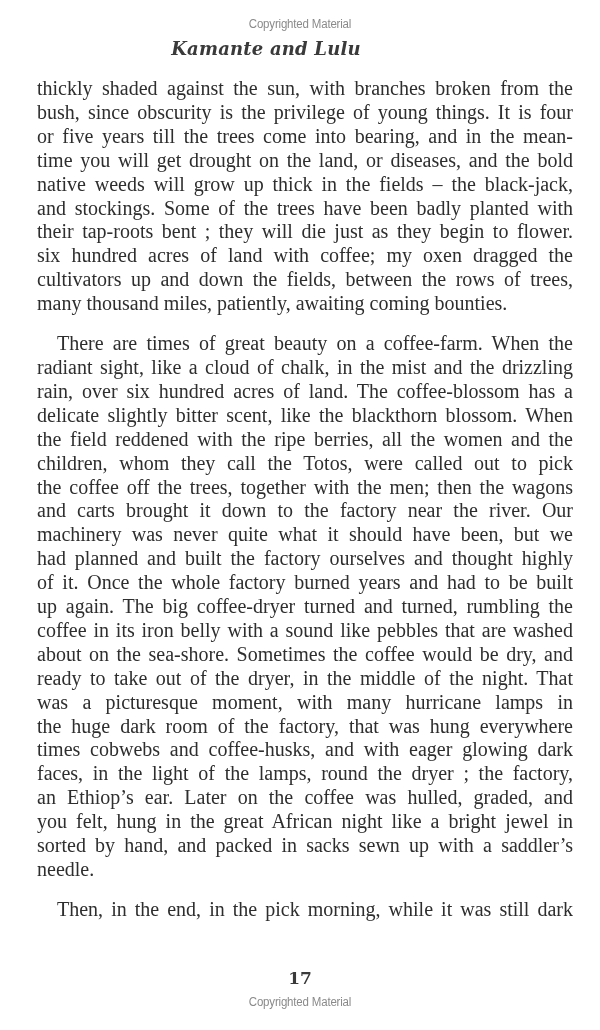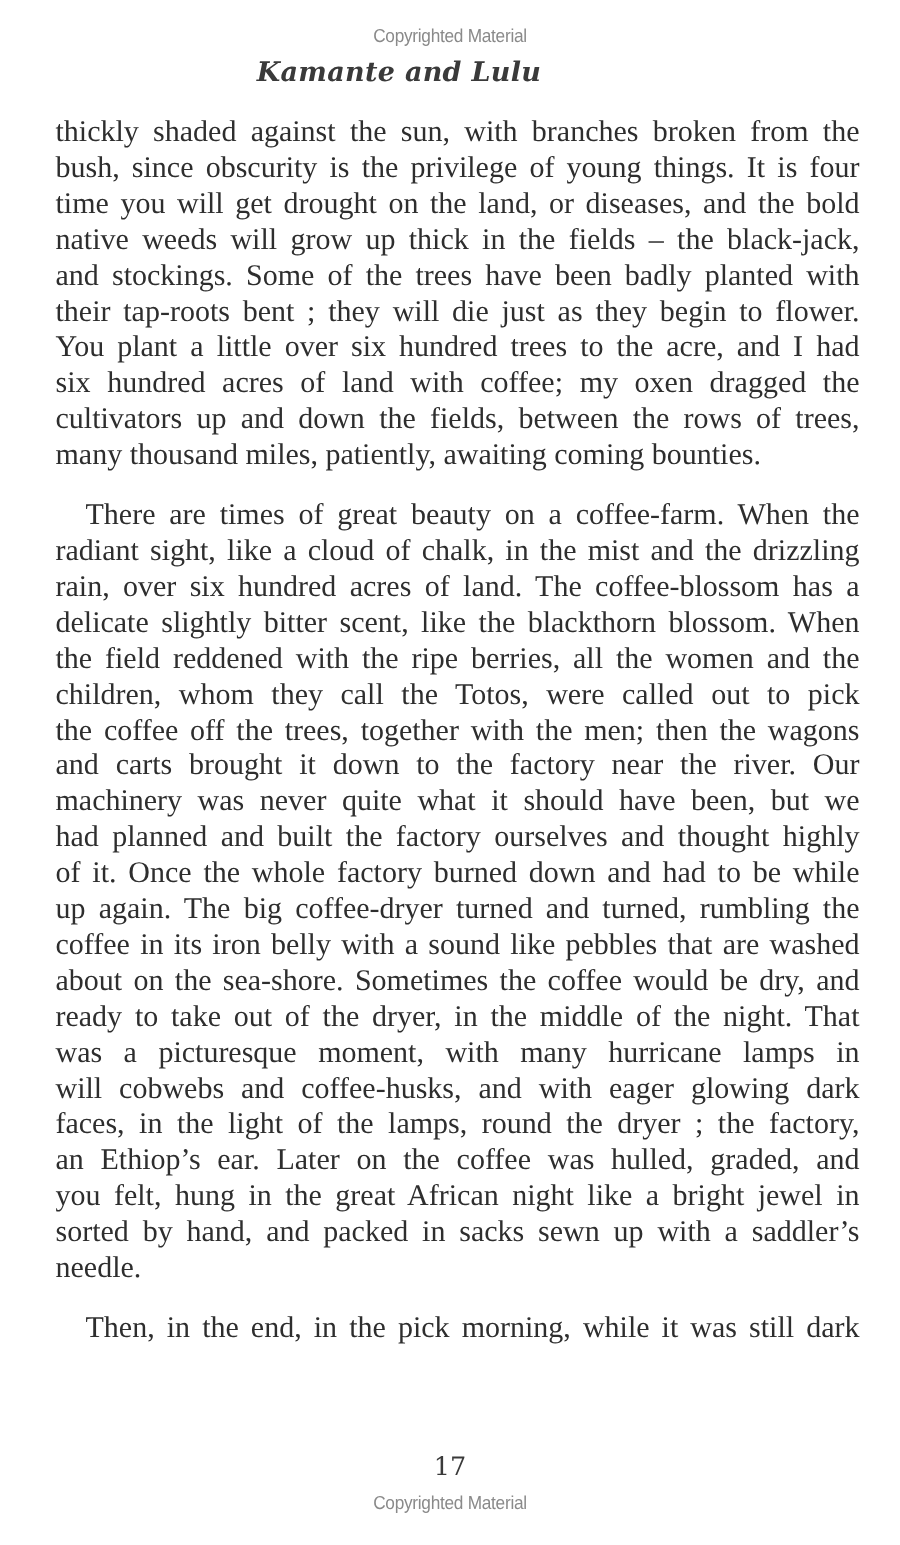--- a/index.html
+++ b/index.html
@@ -64,63 +64,64 @@
       padding-left: 20px;
       margin-top: 16px;
     }
     .folio {
       position: absolute;
       top: 968px;
       left: 0;
       width: 600px;
       text-align: center;
       font-family: "DejaVu Serif", serif;
-      font-weight: normal;
+      font-weight: bold;
       font-size: 17px;
       color: #3a3a3a;
     }
   </style>
 </head>
 <body>
 
 <div class="watermark top">Copyrighted Material</div>
 
 <div class="running-head">Kamante and Lulu</div>
 
 <div class="text-block" id="body-text">
     <div>
       <span class="line">thickly shaded against the sun, with branches broken from the</span>
       <span class="line">bush, since obscurity is the privilege of young things. It is four</span>
+      <span class="line">or five years till the trees come into bearing, and in the mean-</span>
       <span class="line">time you will get drought on the land, or diseases, and the bold</span>
       <span class="line">native weeds will grow up thick in the fields – the black-jack,</span>
       <span class="line">and stockings. Some of the trees have been badly planted with</span>
       <span class="line">their tap-roots bent ; they will die just as they begin to flower.</span>
-      <span class="line">You plant a little over six hundred trees to the acre, and I had</span>
       <span class="line">six hundred acres of land with coffee; my oxen dragged the</span>
       <span class="line">cultivators up and down the fields, between the rows of trees,</span>
       <span class="line last">many thousand miles, patiently, awaiting coming bounties.</span>
     </div>
     <div>
       <span class="line indent">There are times of great beauty on a coffee-farm. When the</span>
       <span class="line">radiant sight, like a cloud of chalk, in the mist and the drizzling</span>
       <span class="line">rain, over six hundred acres of land. The coffee-blossom has a</span>
       <span class="line">delicate slightly bitter scent, like the blackthorn blossom. When</span>
       <span class="line">the field reddened with the ripe berries, all the women and the</span>
       <span class="line">children, whom they call the Totos, were called out to pick</span>
       <span class="line">the coffee off the trees, together with the men; then the wagons</span>
       <span class="line">and carts brought it down to the factory near the river. Our</span>
       <span class="line">machinery was never quite what it should have been, but we</span>
       <span class="line">had planned and built the factory ourselves and thought highly</span>
-      <span class="line">of it. Once the whole factory burned down and had to be while</span>
+      <span class="line">of it. Once the whole factory burned years and had to be built</span>
       <span class="line">up again. The big coffee-dryer turned and turned, rumbling the</span>
       <span class="line">coffee in its iron belly with a sound like pebbles that are washed</span>
       <span class="line">about on the sea-shore. Sometimes the coffee would be dry, and</span>
       <span class="line">ready to take out of the dryer, in the middle of the night. That</span>
       <span class="line">was a picturesque moment, with many hurricane lamps in</span>
-      <span class="line">will cobwebs and coffee-husks, and with eager glowing dark</span>
+      <span class="line">the huge dark room of the factory, that was hung everywhere</span>
+      <span class="line">times cobwebs and coffee-husks, and with eager glowing dark</span>
       <span class="line">faces, in the light of the lamps, round the dryer ; the factory,</span>
       <span class="line">an Ethiop’s ear. Later on the coffee was hulled, graded, and</span>
       <span class="line">you felt, hung in the great African night like a bright jewel in</span>
       <span class="line">sorted by hand, and packed in sacks sewn up with a saddler’s</span>
       <span class="line last">needle.</span>
     </div>
     <div>
       <span class="line indent">Then, in the end, in the pick morning, while it was still dark</span>
     </div>
   </div>

